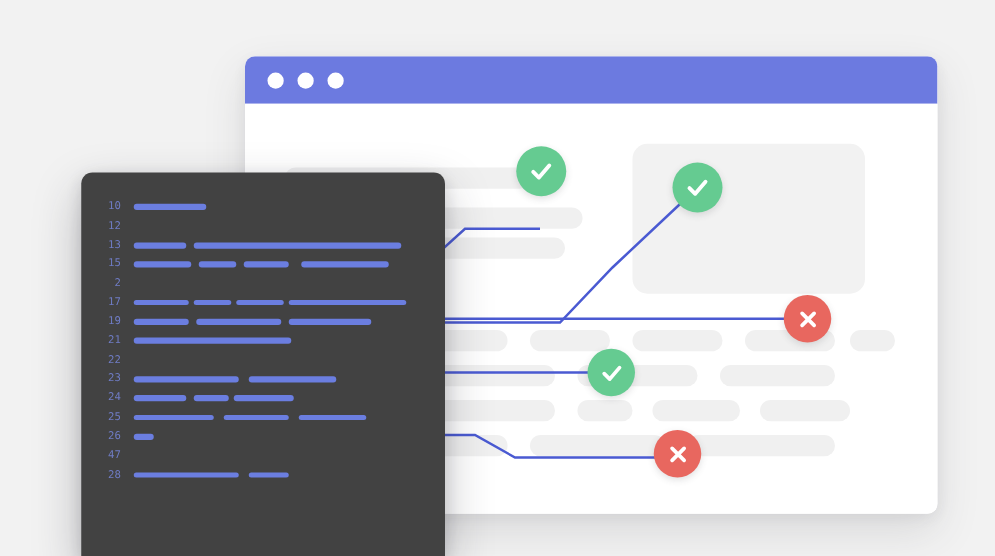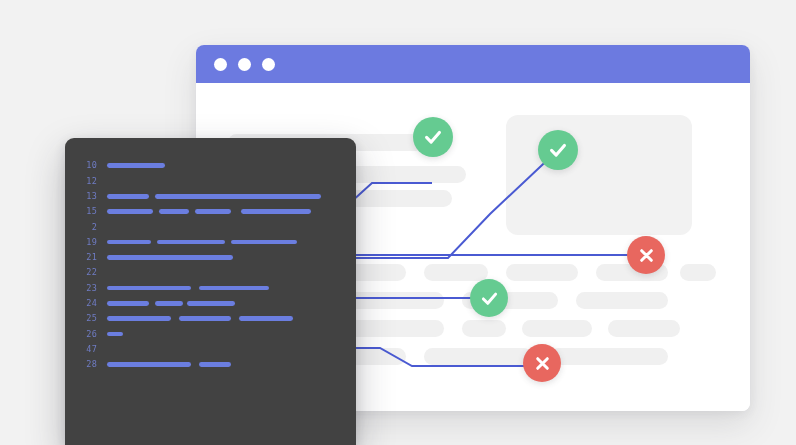--- a/index.html
+++ b/index.html
@@ -215,20 +215,29 @@
             <span class="tok" style="left: 52px; width: 30px;"></span>
             <span class="tok" style="left: 88px; width: 36px;"></span>
             <span class="tok" style="left: 134px; width: 70px;"></span>
           </span>
         </div>
         <div class="code-row">
           <span class="ln">2</span>
           <span class="tokens"></span>
         </div>
         <div class="code-row">
+          <span class="ln">17</span>
+          <span class="tokens">
+            <span class="tok" style="left: 0px; width: 44px;"></span>
+            <span class="tok" style="left: 48px; width: 30px;"></span>
+            <span class="tok" style="left: 82px; width: 38px;"></span>
+            <span class="tok" style="left: 124px; width: 94px;"></span>
+          </span>
+        </div>
+        <div class="code-row">
           <span class="ln">19</span>
           <span class="tokens">
             <span class="tok" style="left: 0px; width: 44px;"></span>
             <span class="tok" style="left: 50px; width: 68px;"></span>
             <span class="tok" style="left: 124px; width: 66px;"></span>
           </span>
         </div>
         <div class="code-row">
           <span class="ln">21</span>
           <span class="tokens">

